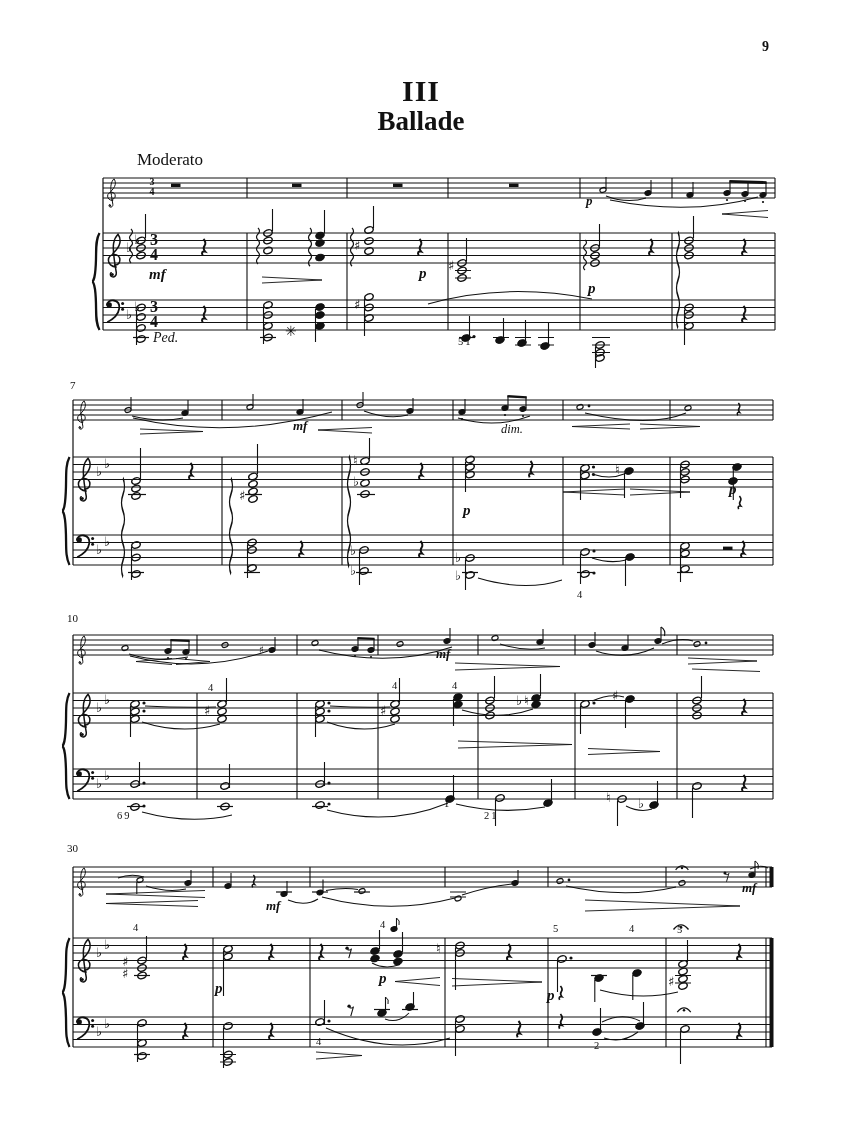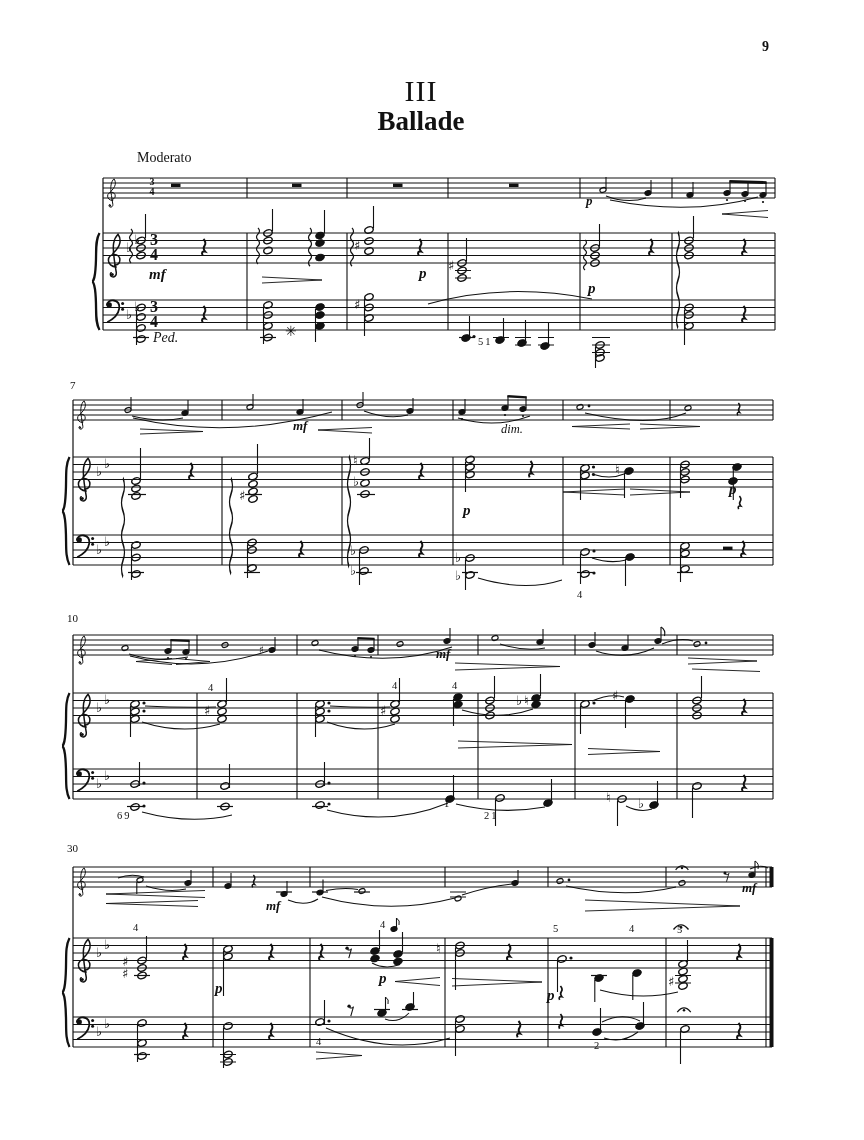--- a/index.html
+++ b/index.html
@@ -1,24 +1,24 @@
 <!DOCTYPE html>
 <html><head>
 <meta charset="utf-8">
 <style>
   html,body{margin:0;padding:0;background:#e8e8e8;}
   .page{position:relative;width:864px;height:1140px;background:#ffffff;
         font-family:"Liberation Serif",serif;color:#111;overflow:hidden;}
   .page svg{position:absolute;left:0;top:0;}
   .t{position:absolute;line-height:1;white-space:nowrap;color:#111;}
   .ctr{transform:translateX(-50%);}
-  .mv{font-weight:normal;font-size:30px;letter-spacing:1px;}
+  .mv{font-weight:bold;font-size:30px;letter-spacing:1px;}
   .tt{font-weight:bold;font-size:27px;}
   .pg{font-weight:bold;font-size:14px;}
-  .tempo{font-size:14px;}
+  .tempo{font-size:17px;}
   .mnum{font-size:11px;}
   .dyn{font-style:italic;font-weight:bold;font-size:15px;}
   .dyns{font-style:italic;font-weight:bold;font-size:13px;}
   .dim{font-style:italic;font-size:12.5px;text-align:center;}
   .fing{font-size:10.5px;letter-spacing:2px;}
   .ped{font-style:italic;font-weight:normal;font-size:14px;}
   .star{font-size:14px;font-family:"DejaVu Sans",sans-serif;}
   .ts{font-weight:bold;font-size:16px;}
   .tss{font-weight:bold;font-size:10px;}
   
@@ -686,21 +686,21 @@
 <span class="t tss ctr" style="left:152px;top:187px">4</span>
 <span class="t ts ctr" style="left:154px;top:232px">3</span>
 <span class="t ts ctr" style="left:154px;top:247px">4</span>
 <span class="t ts ctr" style="left:154px;top:299px">3</span>
 <span class="t ts ctr" style="left:154px;top:314px">4</span>
 
 <span class="t dyn" style="left:149px;top:267px">mf</span>
 <span class="t ped" style="left:153px;top:331px">Ped.</span>
 <span class="t star" style="left:285px;top:324px">✳</span>
 <span class="t dyn" style="left:419px;top:266px">p</span>
-<span class="t fing" style="left:478px;top:337px">51</span>
+<span class="t fing" style="left:458px;top:337px">51</span>
 <span class="t dyns" style="left:586px;top:194px">p</span>
 <span class="t dyn" style="left:588px;top:281px">p</span>
 
 <span class="t mnum" style="left:70px;top:380px">7</span>
 <span class="t dyns" style="left:293px;top:419px">mf</span>
 <span class="t dim" style="left:501px;top:423px">dim.</span>
 <span class="t dyn" style="left:463px;top:503px">p</span>
 <span class="t dyn" style="left:729px;top:482px">p</span>
 <span class="t fing" style="left:577px;top:590px">4</span>
 

